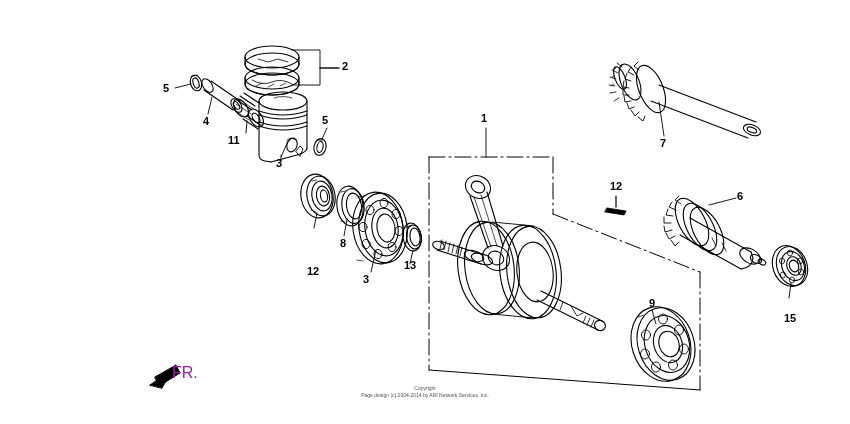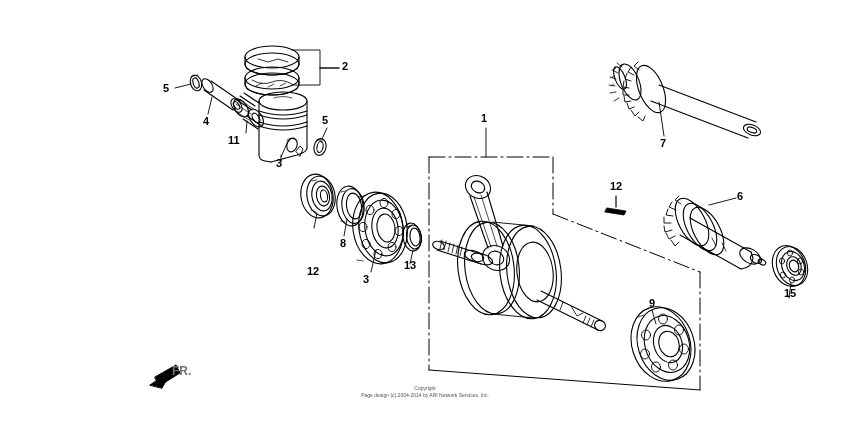--- a/index.html
+++ b/index.html
@@ -5,21 +5,21 @@
 <style>
   html,body{margin:0;padding:0;background:#ffffff;}
   body{width:850px;height:424px;overflow:hidden;
        font-family:"Liberation Sans",sans-serif;color:#000;}
   #stage{position:relative;width:850px;height:424px;background:#fff;}
   #art{position:absolute;left:0;top:0;}
   .lbl{position:absolute;font-family:"Liberation Sans",sans-serif;
        font-size:11px;font-weight:bold;color:#000;line-height:1;
        letter-spacing:0px;white-space:nowrap;}
   .fr{position:absolute;font-family:"Liberation Sans",sans-serif;
-      font-size:12px;font-weight:bold;color:#737373;line-height:1;}
+      font-size:16px;font-weight:normal;color:#a21caf;line-height:1;}
   .cpy{position:absolute;width:850px;text-align:center;
        font-family:"Liberation Sans",sans-serif;font-size:5px;
        color:#555;line-height:1.5;white-space:nowrap;}
 </style>
 </head>
 <body>
 
 <div id="stage">
 
   <svg id="art" width="850" height="424" viewBox="0 0 850 424">
@@ -310,20 +310,20 @@
   <div class="lbl" style="left:322px;top:115px;">5</div>
   <div class="lbl" style="left:737px;top:191px;">6</div>
   <div class="lbl" style="left:660px;top:138px;">7</div>
   <div class="lbl" style="left:340px;top:238px;">8</div>
   <div class="lbl" style="left:649px;top:298px;">9</div>
   <div class="lbl" style="left:363px;top:274px;">3</div>
   <div class="lbl" style="left:228px;top:135px;">11</div>
   <div class="lbl" style="left:307px;top:230px;margin-top:36px;">12</div>
   <div class="lbl" style="left:404px;top:260px;text-align:center;">13</div>
   <div class="lbl" style="left:610px;top:181px;">12</div>
-  <div class="lbl" style="left:784px;top:288px;">15</div>
+  <div class="lbl" style="left:784px;top:313px;">15</div>
 
   <div class="fr" style="left:172px;top:365px;">FR.</div>
 
   <div class="cpy" style="left:0;top:385px;">Copyright</div>
   <div class="cpy" style="left:0;top:392px;">Page design (c) 2004-2014 by ARI Network Services, Inc.</div>
 
 </div>
 
 </body></html>

